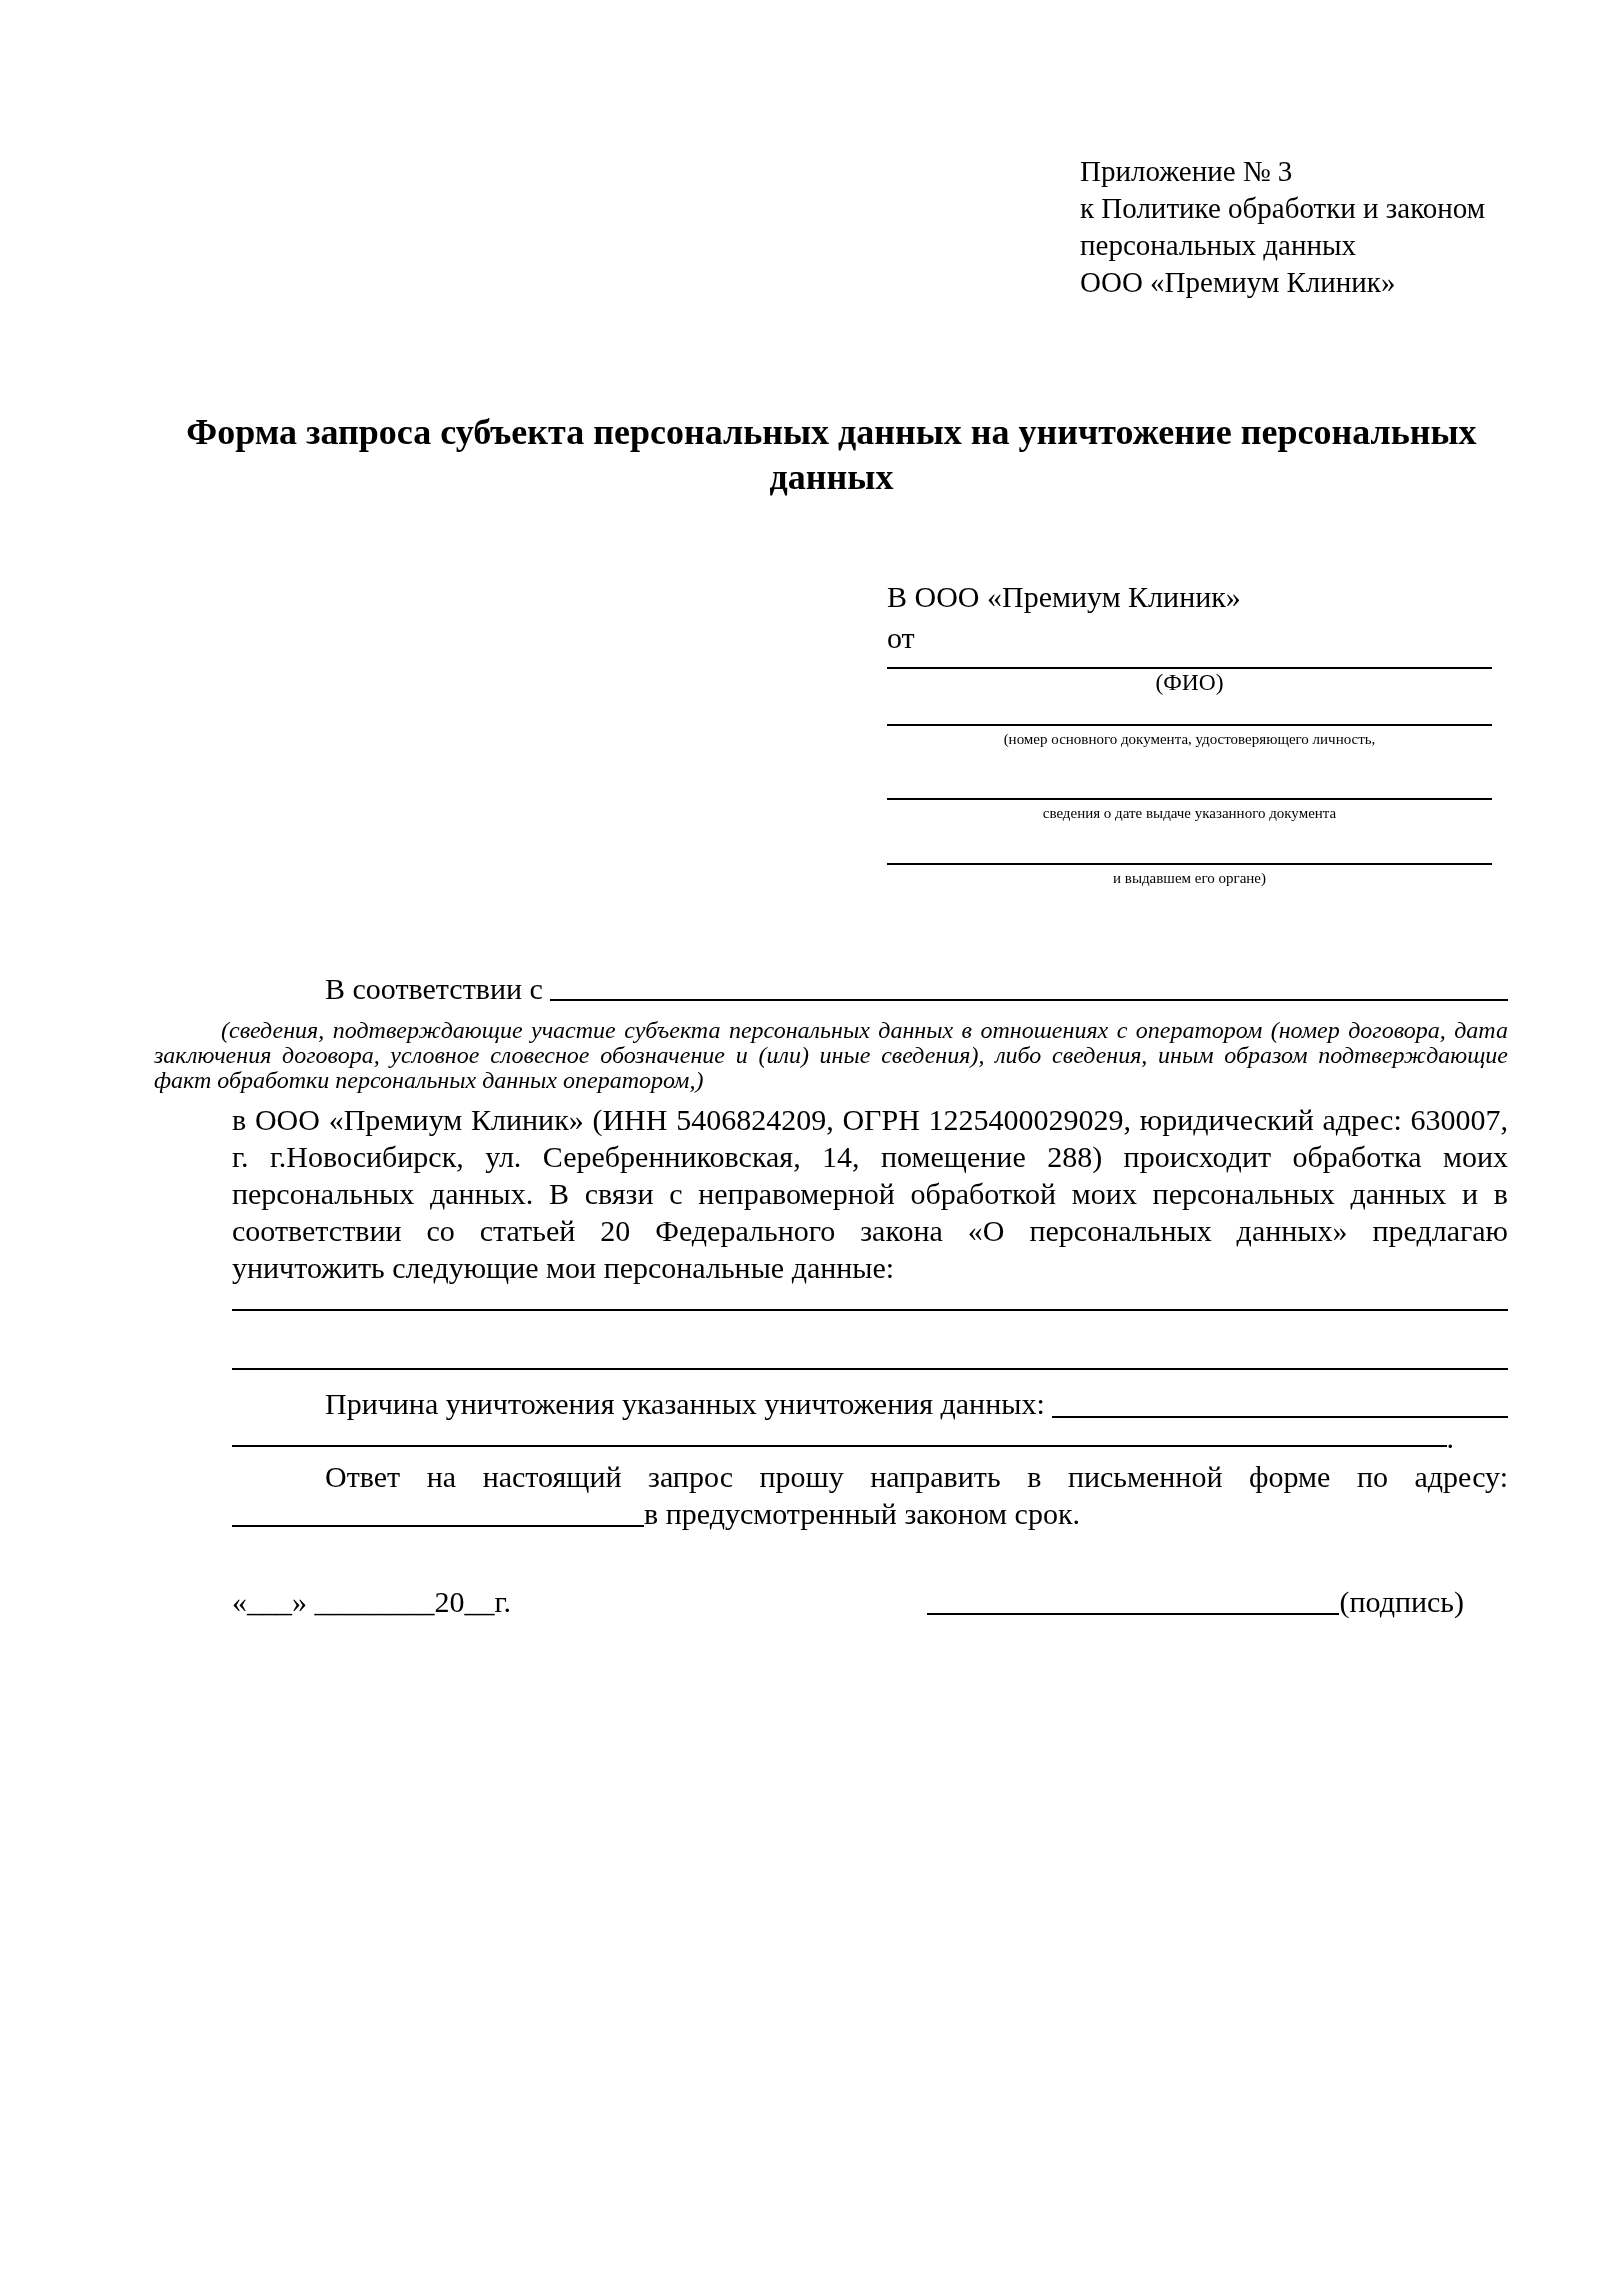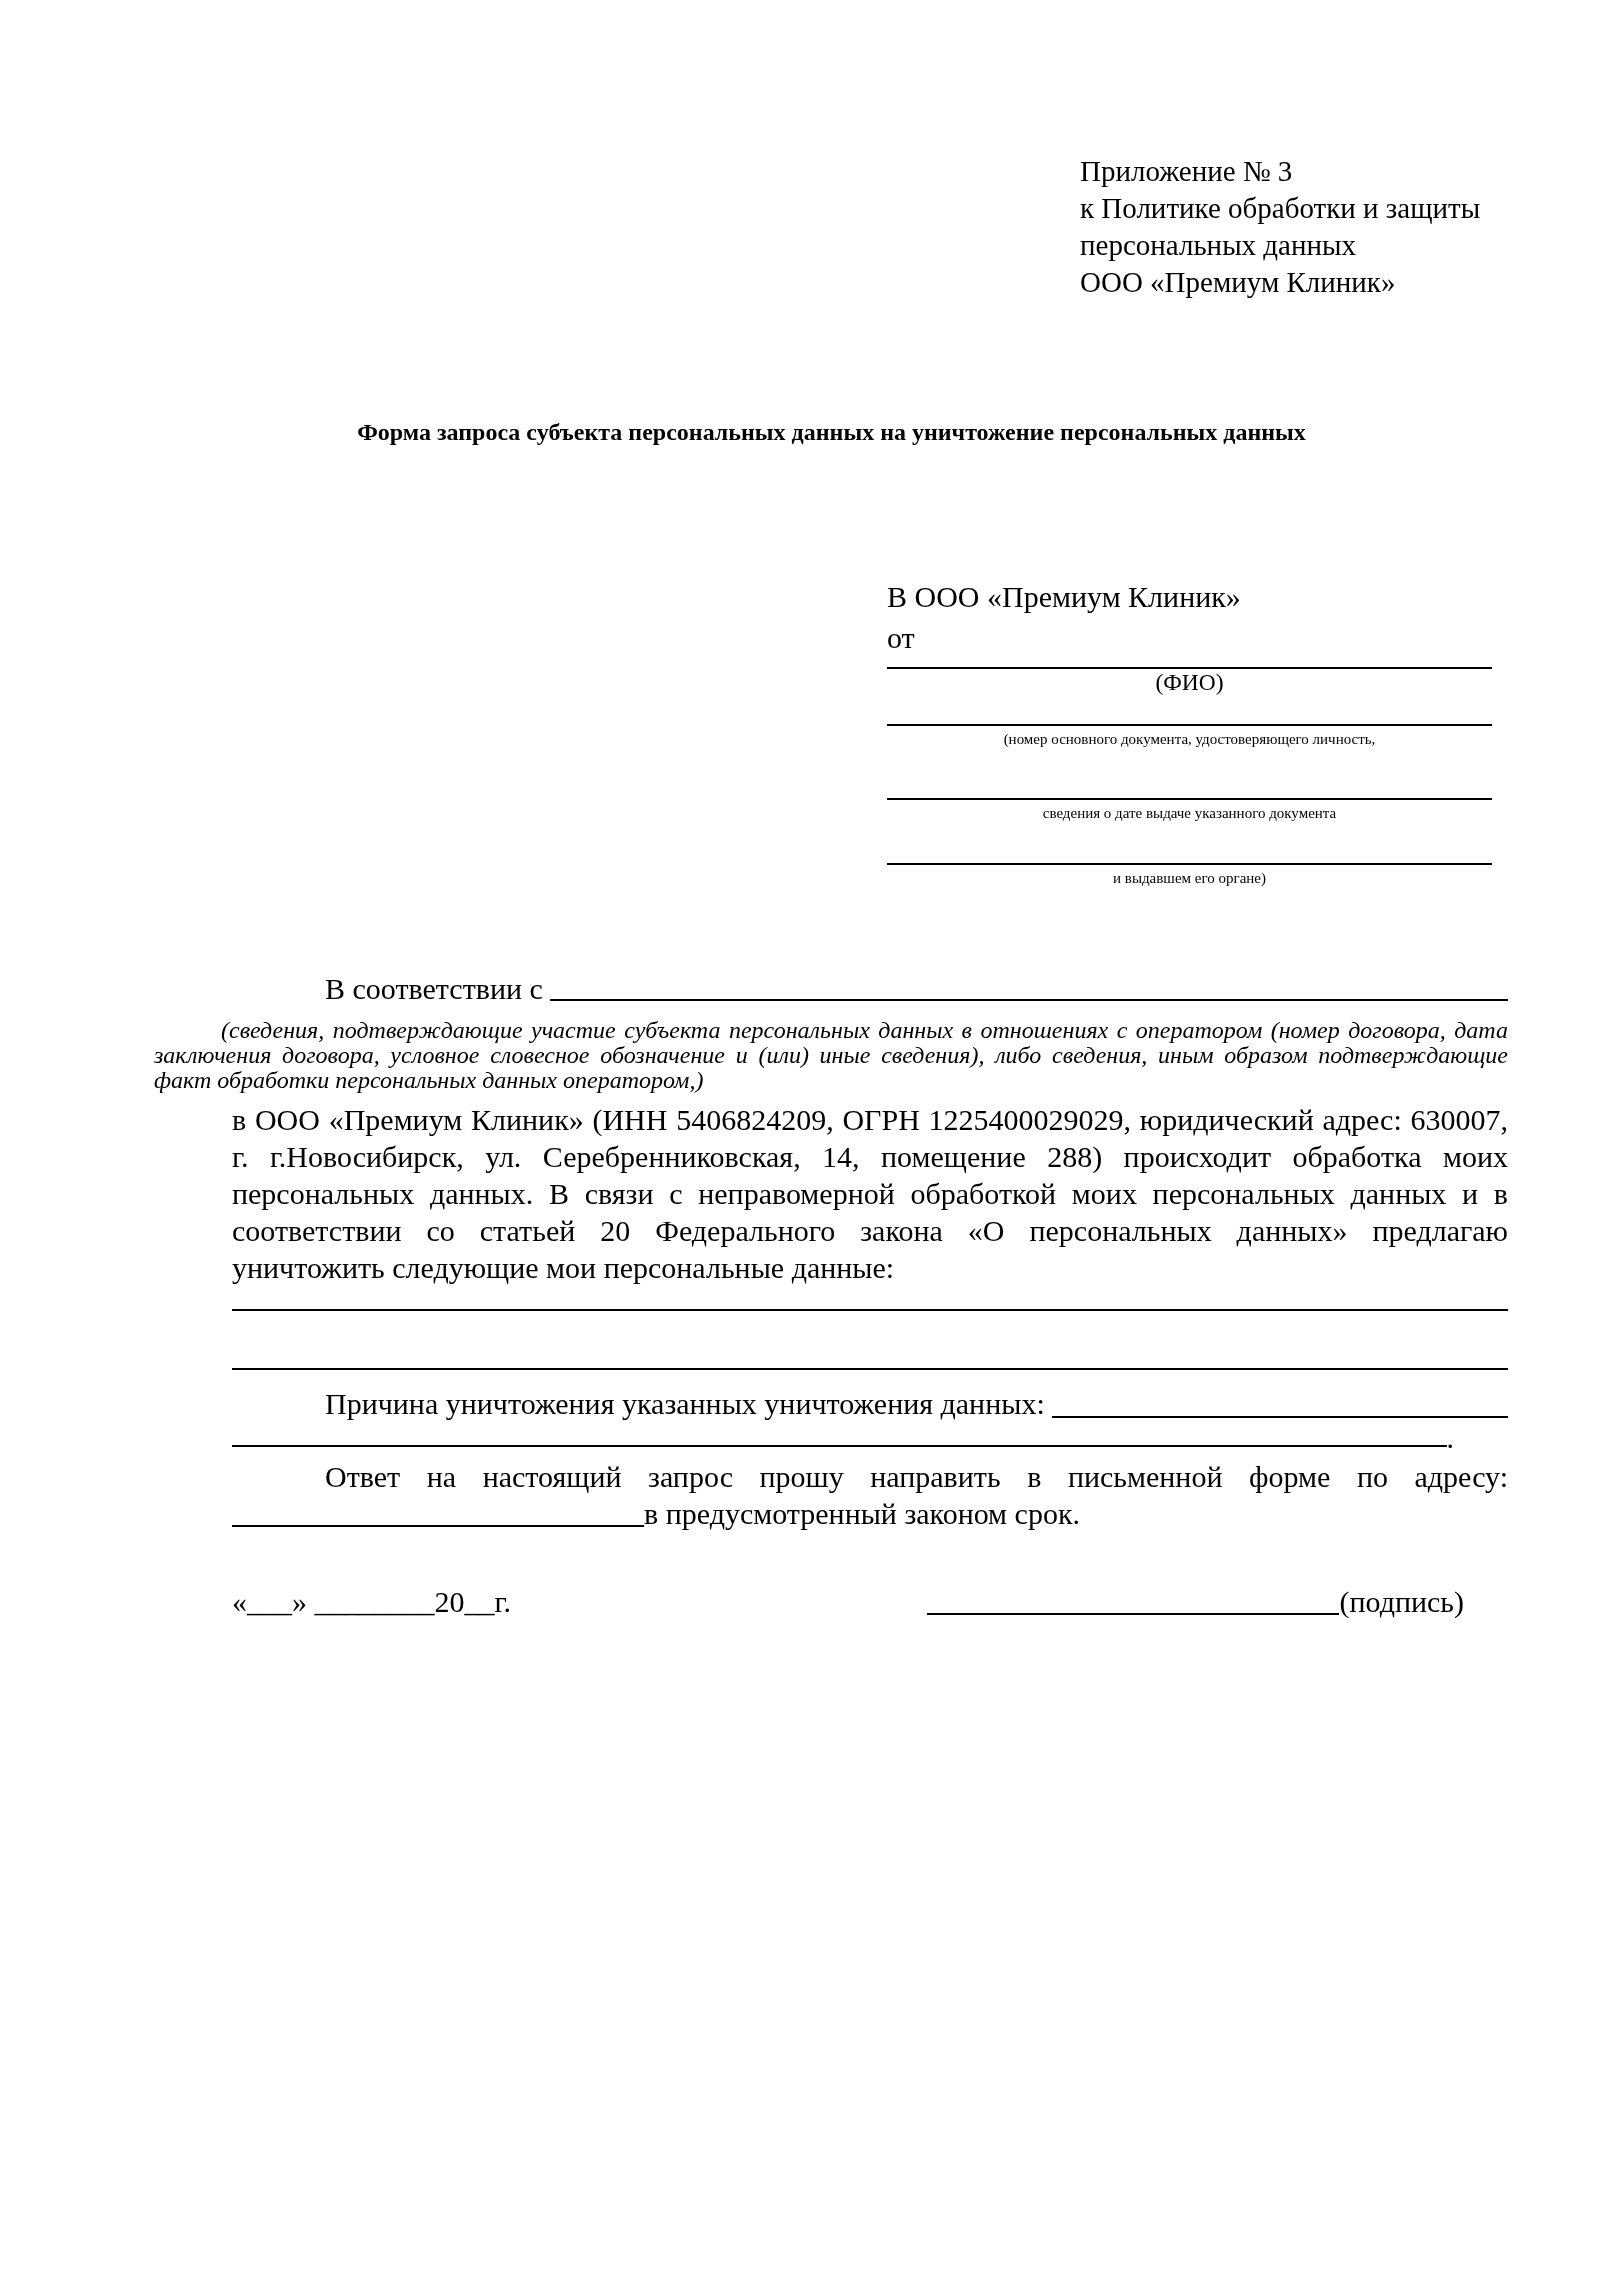--- a/index.html
+++ b/index.html
@@ -26,21 +26,21 @@
     line-height: 37px;
     white-space: nowrap;
   }
 
   
   .title {
     position: absolute;
     left: 154px;
     width: 1355px;
     top: 410px;
-    font-size: 24px;
+    font-size: 36px;
     line-height: 45px;
     font-weight: bold;
     text-align: center;
   }
 
   
   .recipient {
     position: absolute;
     left: 887px;
     width: 605px;
@@ -122,21 +122,21 @@
     margin-bottom: 6.9px;
   }
 </style>
 </head>
 <body>
 
 <div class="page">
 
   <div class="header-note">
     <div class="hn-line">Приложение № 3</div>
-    <div class="hn-line">к Политике обработки и защиты</div>
+    <div class="hn-line">к Политике обработки и законом</div>
     <div class="hn-line">персональных данных</div>
     <div class="hn-line">ООО «Премиум Клиник»</div>
   </div>
 
   <div class="title">Форма запроса субъекта персональных данных на уничтожение персональных данных</div>
 
   <div class="recipient">
     <div class="r-line">В ООО «Премиум Клиник»</div>
     <div class="r-line">от</div>
     <div class="uline u-fio"></div>

